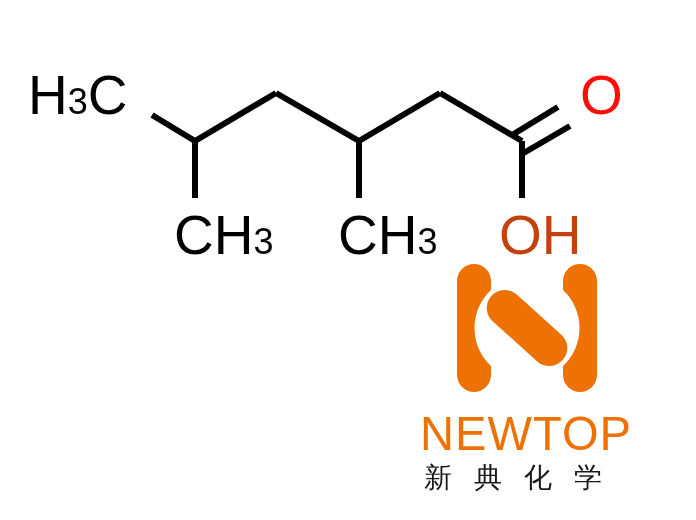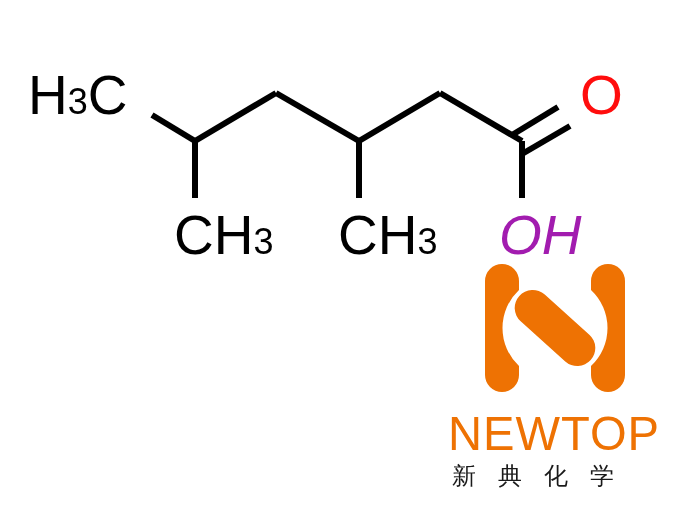--- a/index.html
+++ b/index.html
@@ -39,21 +39,21 @@
     .hetero { color: #ff0d0d; }
 
     #label-h3c { left: 28px; top: 36px; }
     #label-ch3-1 { left: 174px; top: 176px; }
     #label-ch3-2 { left: 338px; top: 176px; }
     #label-o { left: 580px; top: 36px; }
     #label-oh { left: 499px; top: 176px; }
 
     #logo {
       position: absolute;
-      left: 448px;
+      left: 420px;
       top: 262px;
       width: 220px;
       height: 250px;
     }
     #logo-mark {
       position: absolute;
       left: 37px;
       top: 2px;
       width: 140px;
       height: 128px;
@@ -69,21 +69,21 @@
       font-weight: normal;
       letter-spacing: 1px;
       line-height: 1;
     }
     #logo-chinese {
       position: absolute;
       left: 4px;
       top: 202px;
       width: 216px;
       font-family: "DejaVu Sans", sans-serif;
-      font-size: 24px;
+      font-size: 28px;
       line-height: 1;
       color: #1a1a1a;
       letter-spacing: 22px;
       white-space: nowrap;
     }
   </style>
 </head>
 <body>
 
 <div id="structure">
@@ -109,21 +109,21 @@
   <div id="label-ch3-1" class="atom-label carbon">
     <span>CH</span><sub>3</sub>
   </div>
 
   <div id="label-ch3-2" class="atom-label carbon">
     <span>CH</span><sub>3</sub>
   </div>
 
   <div id="label-o" class="atom-label hetero" style="color: rgb(255, 13, 13);">O</div>
 
-  <div id="label-oh" class="atom-label hetero" style="color: #a21caf; font-style: italic;">OH</div>
+  <div id="label-oh" class="atom-label hetero" style="color: #c2410c;">OH</div>
 </div>
 
 <div id="logo">
   <svg id="logo-mark" width="140" height="128" viewBox="0 0 140 128">
 
     <path fill="#ee7203" d="M17,0 A17,17 0 0 1 34,17 L34,26 A52,52 0 0 0 34,102 L34,111 A17,17 0 0 1 0,111 L0,17 A17,17 0 0 1 17,0 Z"></path>
 
     <path fill="#ee7203" d="M123,0 A17,17 0 0 1 140,17 L140,111 A17,17 0 0 1 106,111 L106,102 A52,52 0 0 0 106,26 L106,17 A17,17 0 0 1 123,0 Z"></path>
 
     <rect fill="#ee7203" x="22" y="46" width="96" height="36" rx="18" ry="18" transform="rotate(42 70 64)"></rect>

